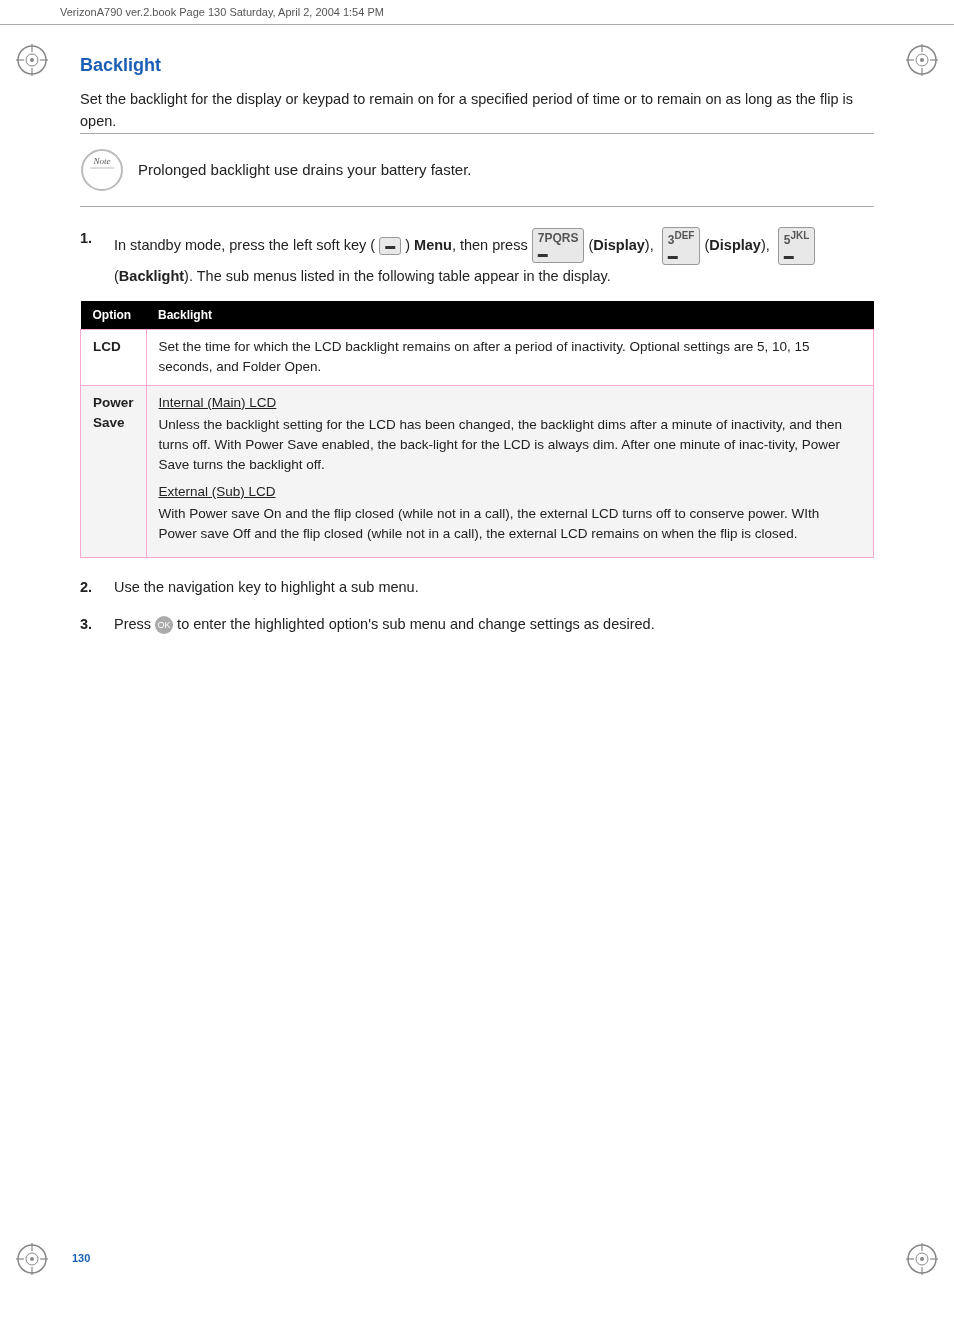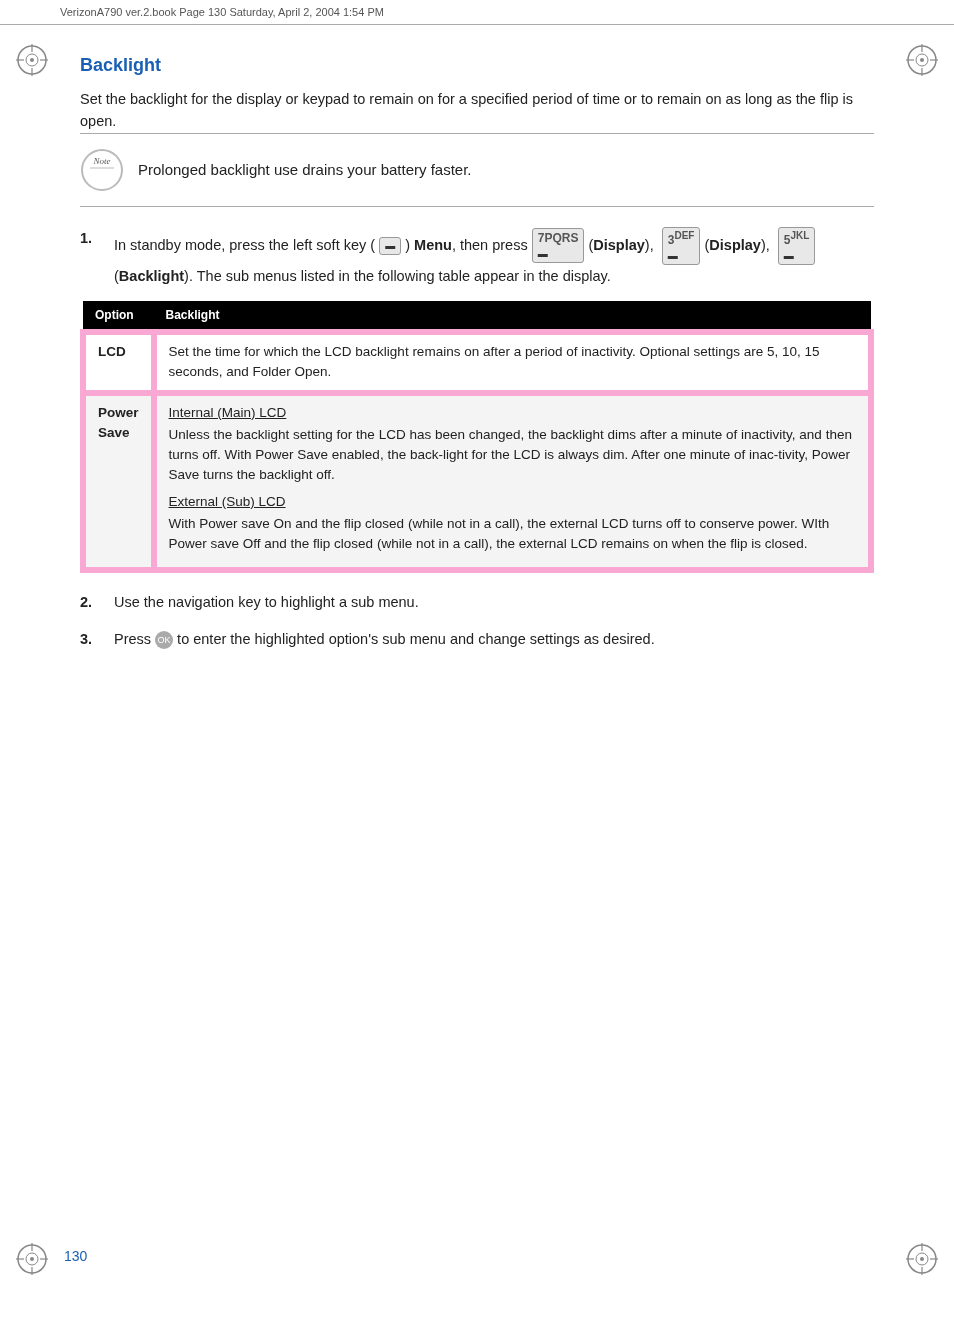--- a/index.html
+++ b/index.html
@@ -168,42 +168,42 @@
       background: #000000;
       color: #fff;
       padding: 7px 12px;
       text-align: left;
       font-weight: bold;
       font-size: 12px;
     }
     .options-table td {
       padding: 7px 12px;
       vertical-align: top;
-      border: 6px solid #f9a8d4;
+      border: 1px solid #f9a8d4;
       line-height: 1.5;
     }
     .options-table tr:nth-child(odd) td {
       background: #fff;
     }
     .options-table tr:nth-child(even) td {
       background: #f4f4f4;
     }
     .option-name {
       font-weight: bold;
       white-space: nowrap;
       color: #222;
     }
 
     
     .page-number {
       position: absolute;
       bottom: 55px;
-      left: 64px;
-      font-size: 14px;
-      font-weight: normal;
+      left: 72px;
+      font-size: 11px;
+      font-weight: bold;
       color: #1a5fb4;
     }
   </style>
 </head>
 <body>
 
 <div class="page-container">
 
   <div class="header-bar">
     <span>VerizonA790 ver.2.book  Page 130  Saturday, April 2, 2004  1:54 PM</span>

